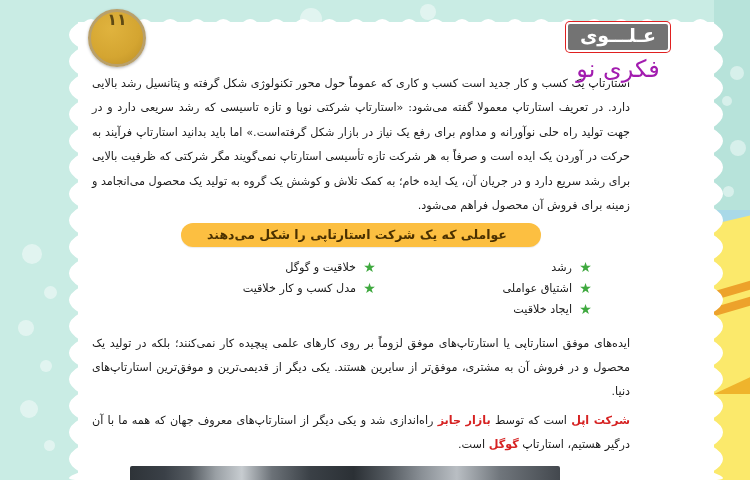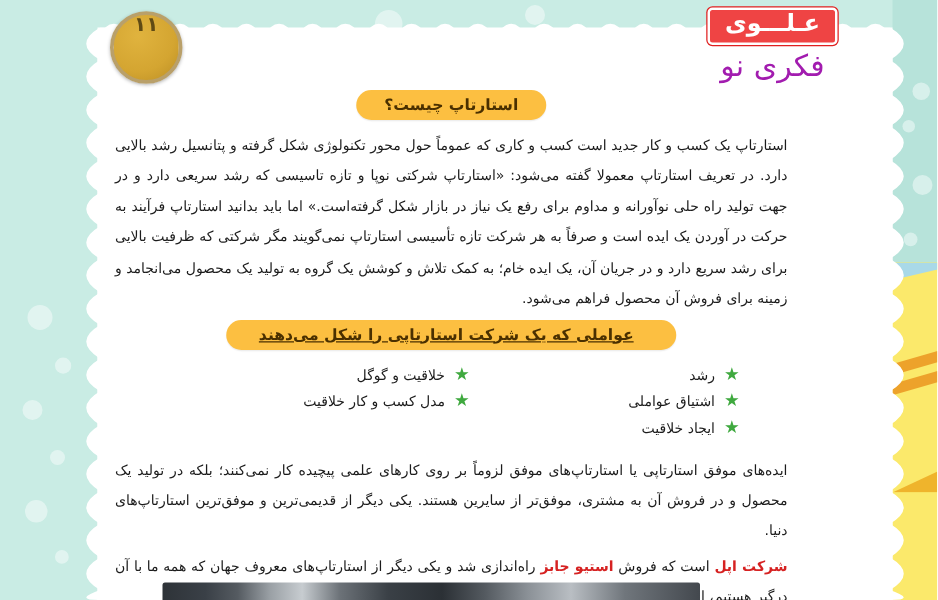--- a/index.html
+++ b/index.html
@@ -155,30 +155,31 @@
   
   .brand {
     position: absolute;
     top: 6px;
     right: 80px;
     z-index: 10;
     text-align: center;
   }
   .brand-top {
     display: inline-block;
-    background: #ef4444;
+    background: #737373;
     color: #ffffff;
     font-size: 19px;
     font-weight: bold;
     letter-spacing: 1px;
     padding: 1px 12px 3px 12px;
     border-radius: 4px;
     border: 2px solid #ffffff;
     box-shadow: 0 0 0 1px #e02020;
     line-height: 1.15;
+    margin-top: 16px;
   }
   .brand-bottom {
     margin-top: 4px;
     color: #a21caf;
     font-size: 24px;
     font-weight: normal;
     line-height: 1.1;
     text-shadow: 1px 1px 0 rgba(255,255,255,0.8);
   }
 
@@ -199,21 +200,21 @@
     background: #fcbf41;
     color: #4a3000;
     font-size: 12.5px;
     font-weight: bold;
     padding: 4px 22px 5px 22px;
     border-radius: 14px;
     width: fit-content;
     line-height: 1.2;
     box-shadow: 0 1px 1px rgba(0,0,0,0.08);
   }
-  .pill.wide { padding-left: 26px; padding-right: 34px; text-decoration: underline; }
+  .pill.wide { padding-left: 26px; padding-right: 34px; }
 
   p.body {
     margin: 0 0 4px 0;
     font-size: 11.2px;
     line-height: 2.18;
     color: #1b1b1b;
     text-align: justify;
     text-justify: inter-word;
   }
   p.body.last { margin-bottom: 0; }
@@ -331,21 +332,20 @@
     <span>۱۱</span>
   </div>
 
   <div class="brand">
     <div class="brand-top">عـلـــوی</div>
     <div class="brand-bottom">فکری نو</div>
   </div>
 
   <div class="content">
 
-    <h2 class="pill">استارتاپ چیست؟</h2>
 
     <p class="body">استارتاپ یک کسب و کار جدید است کسب و کاری که عموماً حول محور تکنولوژی شکل گرفته و پتانسیل رشد بالایی دارد. در تعریف استارتاپ معمولا گفته می‌شود: «استارتاپ شرکتی نوپا و تازه تاسیسی که رشد سریعی دارد و در جهت تولید راه حلی نوآورانه و مداوم برای رفع یک نیاز در بازار شکل گرفته‌است.» اما باید بدانید استارتاپ فرآیند به حرکت در آوردن یک ایده است و صرفاً به هر شرکت تازه تأسیسی استارتاپ نمی‌گویند مگر شرکتی که ظرفیت بالایی برای رشد سریع دارد و در جریان آن، یک ایده خام؛ به کمک تلاش و کوشش یک گروه به تولید یک محصول می‌انجامد و زمینه برای فروش آن محصول فراهم می‌شود.</p>
 
     <h2 class="pill wide">عواملی که یک شرکت استارتاپی را شکل می‌دهند</h2>
 
     <div class="star-lists">
       <div class="star-col">
         <div class="star-item">
           <span class="star-icon">★</span>
           <span>رشد</span>
@@ -366,19 +366,19 @@
         </div>
         <div class="star-item">
           <span class="star-icon">★</span>
           <span>مدل کسب و کار خلاقیت</span>
         </div>
       </div>
     </div>
 
     <p class="body">ایده‌های موفق استارتاپی یا استارتاپ‌های موفق لزوماً بر روی کارهای علمی پیچیده کار نمی‌کنند؛ بلکه در تولید یک محصول و در فروش آن به مشتری، موفق‌تر از سایرین هستند. یکی دیگر از قدیمی‌ترین و موفق‌ترین استارتاپ‌های دنیا.</p>
 
-    <p class="body last"><span class="hl-red">شرکت اپل</span><span> است که فروش </span><span class="hl-red">استیو جابز</span><span> راه‌اندازی شد و یکی دیگر از استارتاپ‌های معروف جهان که همه ما با آن درگیر هستیم، استارتاپ </span><span class="hl-red">گوگل</span><span> است.</span></p>
+    <p class="body last"><span class="hl-red">شرکت اپل</span><span> است که توسط </span><span class="hl-red">بازار جابز</span><span> راه‌اندازی شد و یکی دیگر از استارتاپ‌های معروف جهان که همه ما با آن درگیر هستیم، استارتاپ </span><span class="hl-red">گوگل</span><span> است.</span></p>
 
   </div>
 
   <div class="bottom-photo"></div>
 
 </div>
 
 </body></html>

